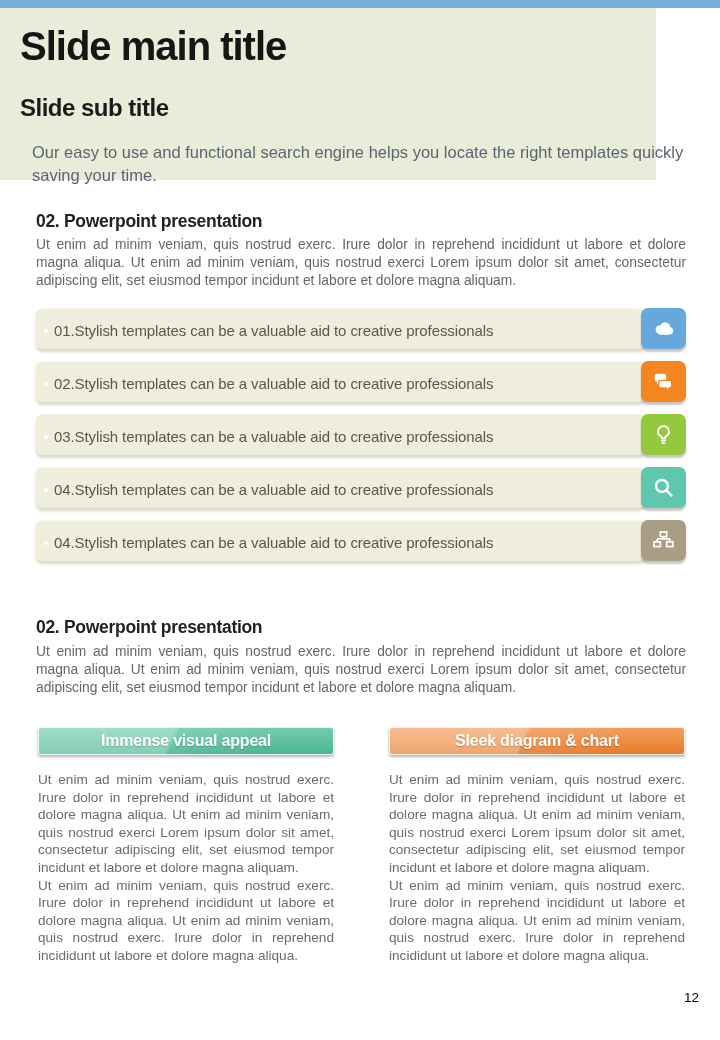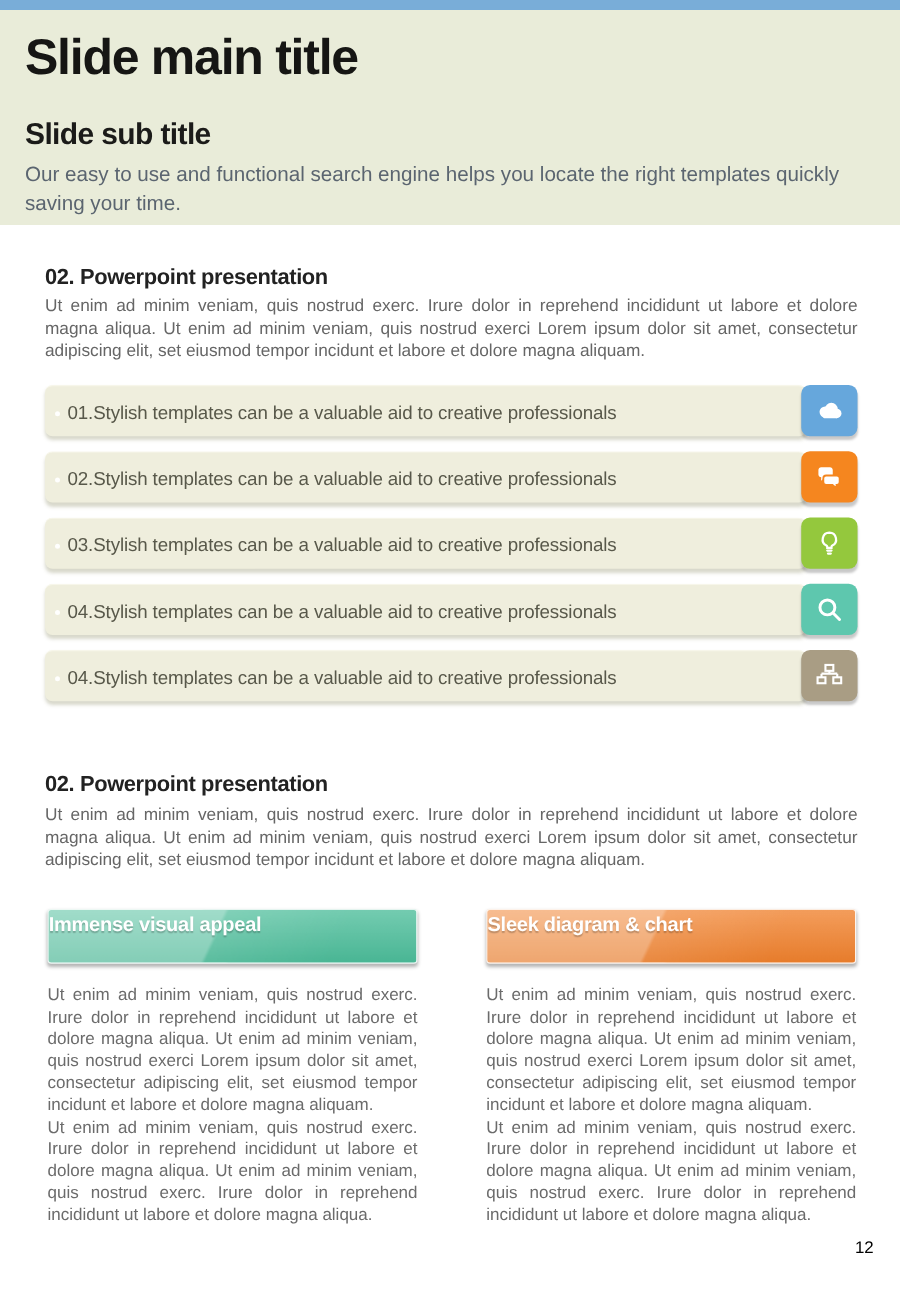--- a/index.html
+++ b/index.html
@@ -4,32 +4,32 @@
 <style>
   html,body { margin:0; padding:0; background:#fff; }
   * { box-sizing:border-box; }
   .page {
     position:relative; width:720px; height:1040px; margin:0 auto;
     background:#fff; overflow:hidden;
     font-family:"Liberation Sans", sans-serif;
   }
   .topbar { position:absolute; top:0; left:0; width:720px; height:8px; }
   .header {
-    position:absolute; top:8px; left:0; width:720px; height:172px;
+    position:absolute; top:8px; left:0; width:656px; height:172px;
   }
   .header h1 {
     position:absolute; top:16px; left:20px; margin:0;
     font-size:40px; font-weight:700; color:#161614; letter-spacing:-1px;
   }
   .header h2 {
     position:absolute; top:86px; left:20px; margin:0;
     font-size:24px; font-weight:700; color:#1b1b19; letter-spacing:-0.5px;
   }
   .header .desc {
-    position:absolute; top:121px; left:20px; width:655px; margin:0;
+    position:absolute; top:121px; left:20px; width:655px; margin:12px;
     font-size:16.5px; line-height:23px; color:#5b6570;
   }
   .sec-heading {
     position:absolute; left:36px; margin:0;
     font-size:17.5px; font-weight:700; color:#222; letter-spacing:-0.3px;
   }
   .h-sec1 { top:211px; }
   .h-sec2 { top:617px; }
   .sec-body {
     position:absolute; left:36px; width:650px; margin:0;
@@ -63,21 +63,21 @@
     box-shadow:0 3px 2px rgba(0,0,0,.22);
   }
   .row-icon svg { width:27px; height:27px; display:block; }
 
   .cols {
     position:absolute; top:727px; left:38px; width:647px;
     display:flex; justify-content:space-between;
   }
   .col { width:296px; }
   .banner {
-    height:44px; line-height:26px; text-align:left;
+    height:28px; line-height:26px; text-align:center;
     border:1px solid rgba(255,255,255,.85); border-radius:3px;
     box-shadow:0 2px 3px rgba(0,0,0,.3);
     background-image:
       linear-gradient(115deg, rgba(255,255,255,.32), rgba(255,255,255,.32) 45%, rgba(255,255,255,.10) 46%, rgba(255,255,255,0) 78%),
       linear-gradient(to bottom, rgba(255,255,255,.22), rgba(0,0,0,.04));
   }
   .banner-label {
     color:#fff; font-size:16px; font-weight:700; letter-spacing:-0.2px;
     text-shadow:0 1px 1px rgba(0,0,0,.22);
   }

